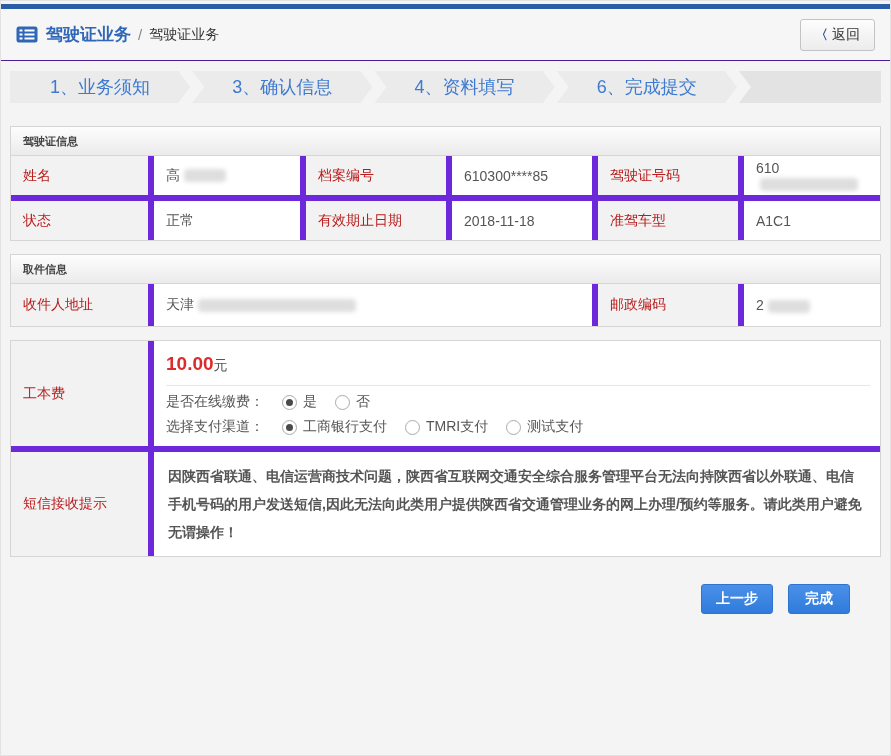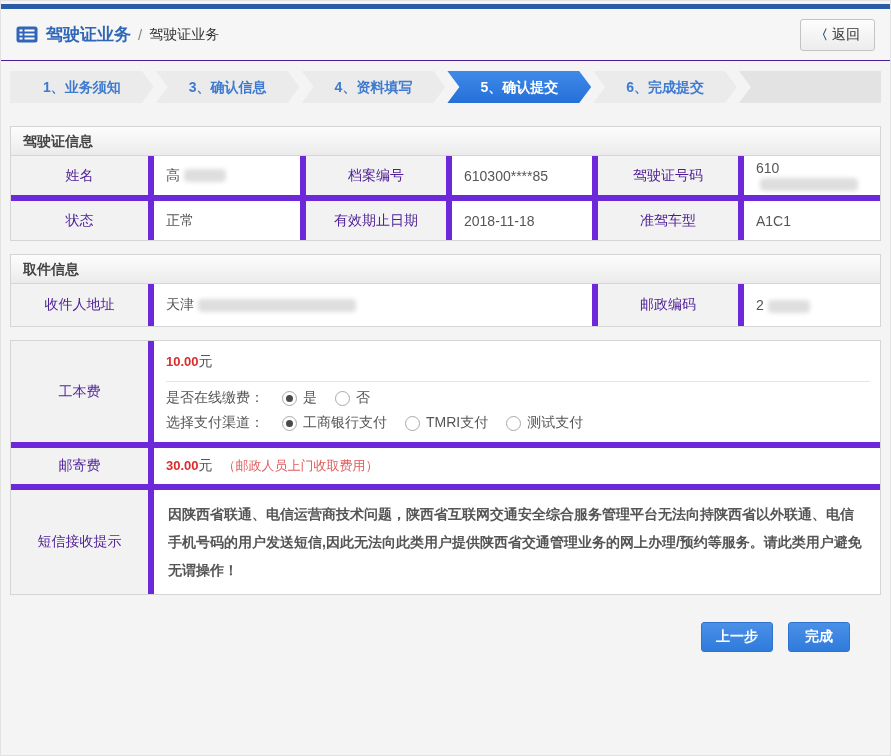--- a/index.html
+++ b/index.html
@@ -18,44 +18,44 @@
   .hd-icon { width:22px; height:17px; margin-right:8px; flex:none; }
   .hd-title { font-size:17px; font-weight:bold; color:#2f66b8; }
   .hd-div { font-size:15px; color:#888; margin:0 7px; }
   .hd-sub { font-size:14px; color:#333; }
   .back-btn { margin-left:auto; display:inline-flex; align-items:center; gap:4px; padding:6px 14px; font-size:14px; color:#333;
     border:1px solid #c3c3c3; border-radius:3px; background:linear-gradient(#fdfdfd,#ececec); cursor:pointer; }
   .back-chevron { color:#28518e; font-weight:bold; font-size:13px; }
 
   
   .steps { display:flex; margin:10px 9px 23px; height:32px; }
-  .step { flex:1 1 0; margin-right:2px; background:#ebebeb; color:#3d7ad0; font-size:14px; font-weight:bold;
+  .step { flex:1 1 0; margin-right:2px; background:#ebebeb; color:#3d7ad0; font-size:18px; font-weight:normal;
     display:flex; align-items:center; justify-content:center; line-height:32px;
     clip-path:polygon(0 0, calc(100% - 12px) 0, 100% 50%, calc(100% - 12px) 100%, 0 100%, 12px 50%); }
   .step.first { clip-path:polygon(0 0, calc(100% - 12px) 0, 100% 50%, calc(100% - 12px) 100%, 0 100%); }
   .step.active { background:linear-gradient(#3f8ae8,#2470d8); color:#fff; }
   .step-filler { flex:0 0 142px; background:#e3e3e3; margin-right:0;
     clip-path:polygon(0 0, 100% 0, 100% 100%, 0 100%, 12px 50%); }
 
   
   .section { margin:0 9px 13px; border:1px solid #d5d5d5; background:#fff; }
-  .sec-hd { height:29px; line-height:29px; padding:0 12px; font-size:14px; font-weight:bold; color:#444;
+  .sec-hd { height:29px; line-height:29px; padding:0 12px; font-size:11px; font-weight:bold; color:#444;
     background:linear-gradient(#fdfdfd,#ebebeb); border-bottom:1px solid #d5d5d5; }
   table { width:100%; border-collapse:collapse; table-layout:fixed; }
   td { border:6px solid #6d28d9; font-size:14px; height:42px; padding:0 12px; }
   tr:first-child td { border-top:none; }
   td:first-child { border-left:none; }
   td:last-child { border-right:none; }
   tr:last-child td { border-bottom:none; }
-  td.lbl { background:#f2f2f2; color:#4c1d95; text-align:center; }
+  td.lbl { background:#f2f2f2; color:#b91c1c; text-align:left; }
   td.val { background:#fff; color:#555; text-align:left; }
   .redact { display:inline-block; height:13px; background:#dedede; border-radius:4px; filter:blur(2px); vertical-align:middle; margin-left:4px; }
 
   
-  .red-big { color:#dd2b2b; font-size:13px; font-weight:bold; }
+  .red-big { color:#dd2b2b; font-size:19px; font-weight:bold; }
   .unit { color:#555; font-size:14px; }
   .fee-note { color:#e25d5d; font-size:13px; margin-left:6px; }
   .gb-cell { padding:0; }
   .gb-amount { padding:12px 12px 10px; }
   .gb-divider { border-top:1px solid #e6e6e6; margin:0 10px 0 12px; }
   .pay-row { display:flex; align-items:center; padding:7px 12px 0; color:#555; font-size:14px; }
   .pay-row:last-child { padding-bottom:10px; }
   .radio { width:15px; height:15px; border:1px solid #a9a9a9; border-radius:50%; background:#fff; display:inline-block;
     position:relative; margin:0 6px 0 18px; flex:none; cursor:pointer; }
   .radio.checked::after { content:""; position:absolute; left:3px; top:3px; width:7px; height:7px; border-radius:50%; background:#4a4a4a; }
@@ -91,21 +91,20 @@
   <button class="back-btn">
     <span class="back-chevron">〈</span>
     <span>返回</span>
   </button>
 </div>
 
 <div class="steps">
   <div class="step first">1、业务须知</div>
   <div class="step">3、确认信息</div>
   <div class="step">4、资料填写</div>
-  <div class="step active">5、确认提交</div>
   <div class="step">6、完成提交</div>
   <div class="step-filler"></div>
 </div>
 
 <div class="section">
   <div class="sec-hd">驾驶证信息</div>
   <table>
     <colgroup>
         <col style="width:140px">
         <col style="width:152px">
@@ -183,27 +182,20 @@
           <span class="radio checked"></span>
           <span class="opt-label">工商银行支付</span>
           <span class="radio"></span>
           <span class="opt-label">TMRI支付</span>
           <span class="radio"></span>
           <span class="opt-label">测试支付</span>
         </div>
       </td>
     </tr>
     <tr>
-      <td class="lbl">邮寄费</td>
-      <td class="val">
-        <span class="red-big">30.00</span><span class="unit">元</span>
-        <span class="fee-note">（邮政人员上门收取费用）</span>
-      </td>
-    </tr>
-    <tr>
       <td class="lbl">短信接收提示</td>
       <td class="val sms-cell">因陕西省联通、电信运营商技术问题，陕西省互联网交通安全综合服务管理平台无法向持陕西省以外联通、电信手机号码的用户发送短信,因此无法向此类用户提供陕西省交通管理业务的网上办理/预约等服务。请此类用户避免无谓操作！</td>
     </tr>
   </tbody>
     </table>
 </div>
 
 <div class="footer">
   <button class="btn-blue">上一步</button>
   <button class="btn-blue">完成</button>

